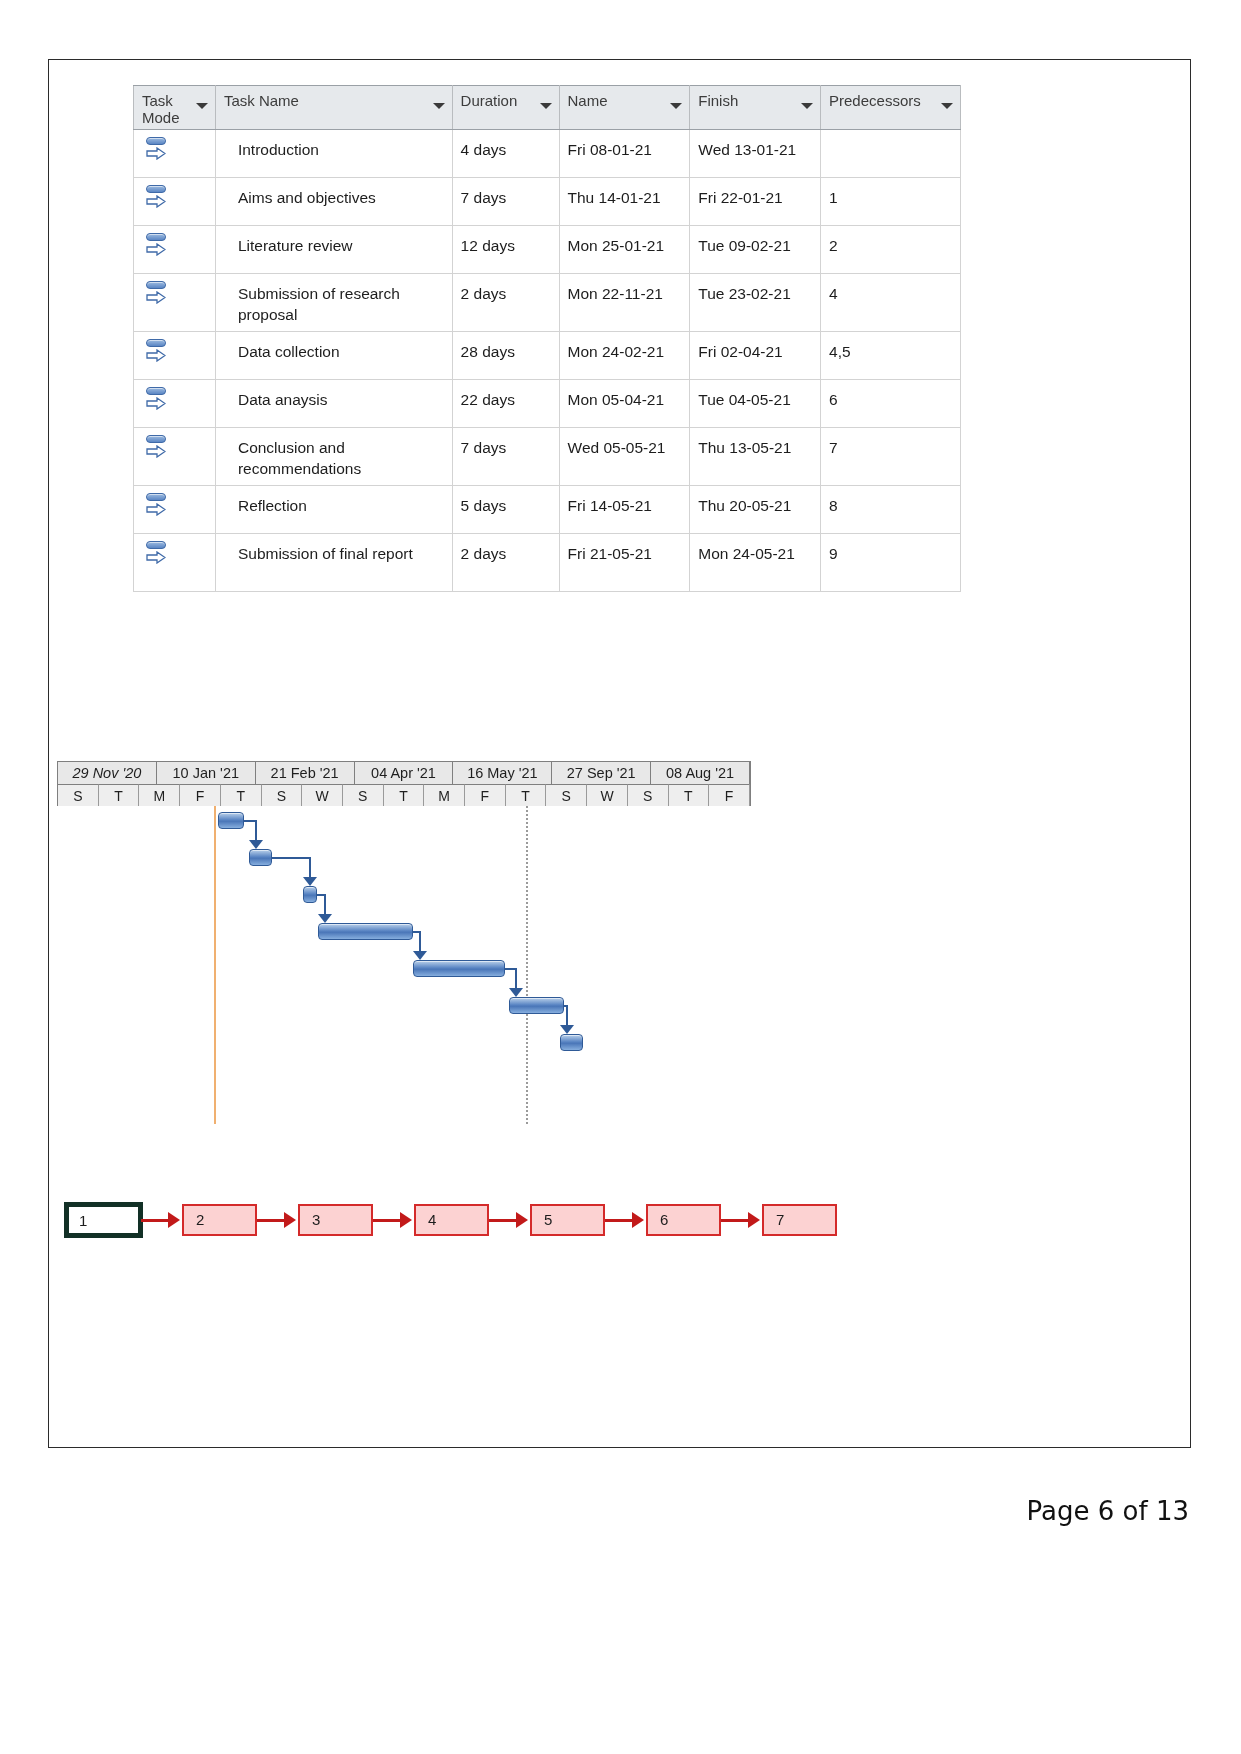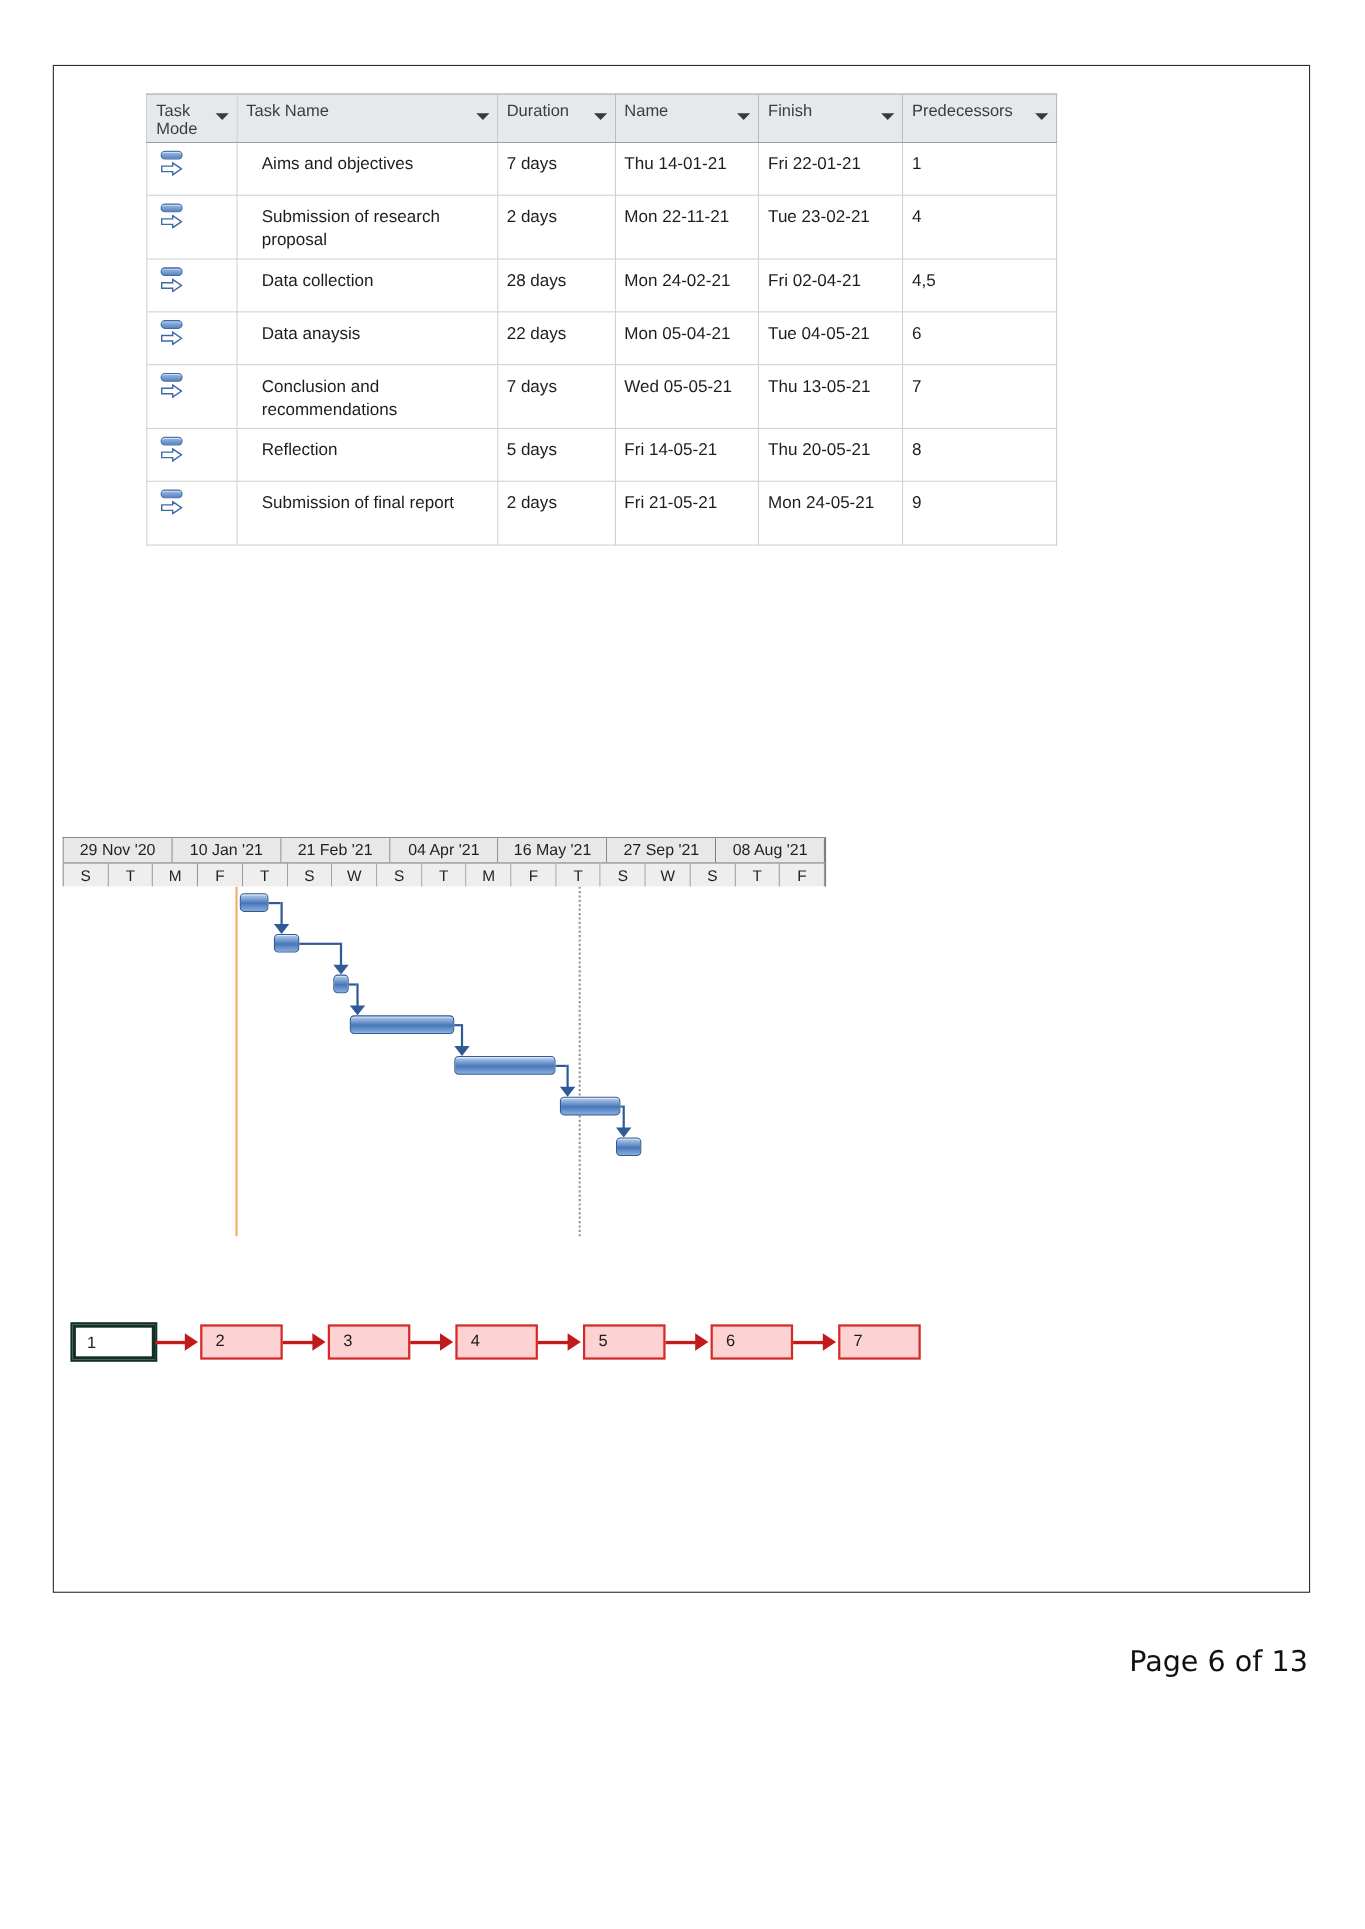--- a/index.html
+++ b/index.html
@@ -170,33 +170,83 @@
       <tr>
         <td class="c-mode">
           <span class="mode-icon">
             <span class="bar"></span>
             <svg class="arrow" viewBox="0 0 20 13">
               <path d="M1 4 H11 V1 L19 6.5 L11 12 V9 H1 Z" fill="#ffffff" stroke="#3f6aa8" stroke-width="1.3"></path>
             </svg>
           </span>
         </td>
         <td class="c-name">
+          <span class="cell cell-name">Introduction</span>
+        </td>
+        <td class="c-dur">
+          <span class="cell">4 days</span>
+        </td>
+        <td class="c-start">
+          <span class="cell">Fri 08-01-21</span>
+        </td>
+        <td class="c-fin">
+          <span class="cell">Wed 13-01-21</span>
+        </td>
+        <td class="c-pre">
+          <span class="cell"></span>
+        </td>
+      </tr>
+      <tr>
+        <td class="c-mode">
+          <span class="mode-icon">
+            <span class="bar"></span>
+            <svg class="arrow" viewBox="0 0 20 13">
+              <path d="M1 4 H11 V1 L19 6.5 L11 12 V9 H1 Z" fill="#ffffff" stroke="#3f6aa8" stroke-width="1.3"></path>
+            </svg>
+          </span>
+        </td>
+        <td class="c-name">
           <span class="cell cell-name">Aims and objectives</span>
         </td>
         <td class="c-dur">
           <span class="cell">7 days</span>
         </td>
         <td class="c-start">
           <span class="cell">Thu 14-01-21</span>
         </td>
         <td class="c-fin">
           <span class="cell">Fri 22-01-21</span>
         </td>
         <td class="c-pre">
           <span class="cell">1</span>
+        </td>
+      </tr>
+      <tr>
+        <td class="c-mode">
+          <span class="mode-icon">
+            <span class="bar"></span>
+            <svg class="arrow" viewBox="0 0 20 13">
+              <path d="M1 4 H11 V1 L19 6.5 L11 12 V9 H1 Z" fill="#ffffff" stroke="#3f6aa8" stroke-width="1.3"></path>
+            </svg>
+          </span>
+        </td>
+        <td class="c-name">
+          <span class="cell cell-name">Literature review</span>
+        </td>
+        <td class="c-dur">
+          <span class="cell">12 days</span>
+        </td>
+        <td class="c-start">
+          <span class="cell">Mon 25-01-21</span>
+        </td>
+        <td class="c-fin">
+          <span class="cell">Tue 09-02-21</span>
+        </td>
+        <td class="c-pre">
+          <span class="cell">2</span>
         </td>
       </tr>
       <tr class="tall">
         <td class="c-mode">
           <span class="mode-icon">
             <span class="bar"></span>
             <svg class="arrow" viewBox="0 0 20 13">
               <path d="M1 4 H11 V1 L19 6.5 L11 12 V9 H1 Z" fill="#ffffff" stroke="#3f6aa8" stroke-width="1.3"></path>
             </svg>
           </span>
@@ -341,21 +391,21 @@
         <td class="c-pre">
           <span class="cell">9</span>
         </td>
       </tr>
     </tbody>
 </table>
 
 <div class="gantt">
   <div class="tl-head">
     <div class="tl-row top">
-        <div class="tl-cell" style="width: 104px;">29 Nov '20</div>
+        <div class="tl-cell" style="width: 104px; font-style: italic;">29 Nov '20</div>
         <div class="tl-cell" style="width: 104px;">10 Jan '21</div>
         <div class="tl-cell" style="width: 104px; text-align: center;">21 Feb '21</div>
         <div class="tl-cell" style="width: 104px;">04 Apr '21</div>
         <div class="tl-cell" style="width: 104px;">16 May '21</div>
         <div class="tl-cell" style="width: 104px;">27 Sep '21</div>
         <div class="tl-cell" style="width: 104px;">08 Aug '21</div>
       </div>
     <div class="tl-row bot">
         <div class="tl-cell" style="width: 52px;">S</div>
         <div class="tl-cell" style="width: 52px;">T</div>

